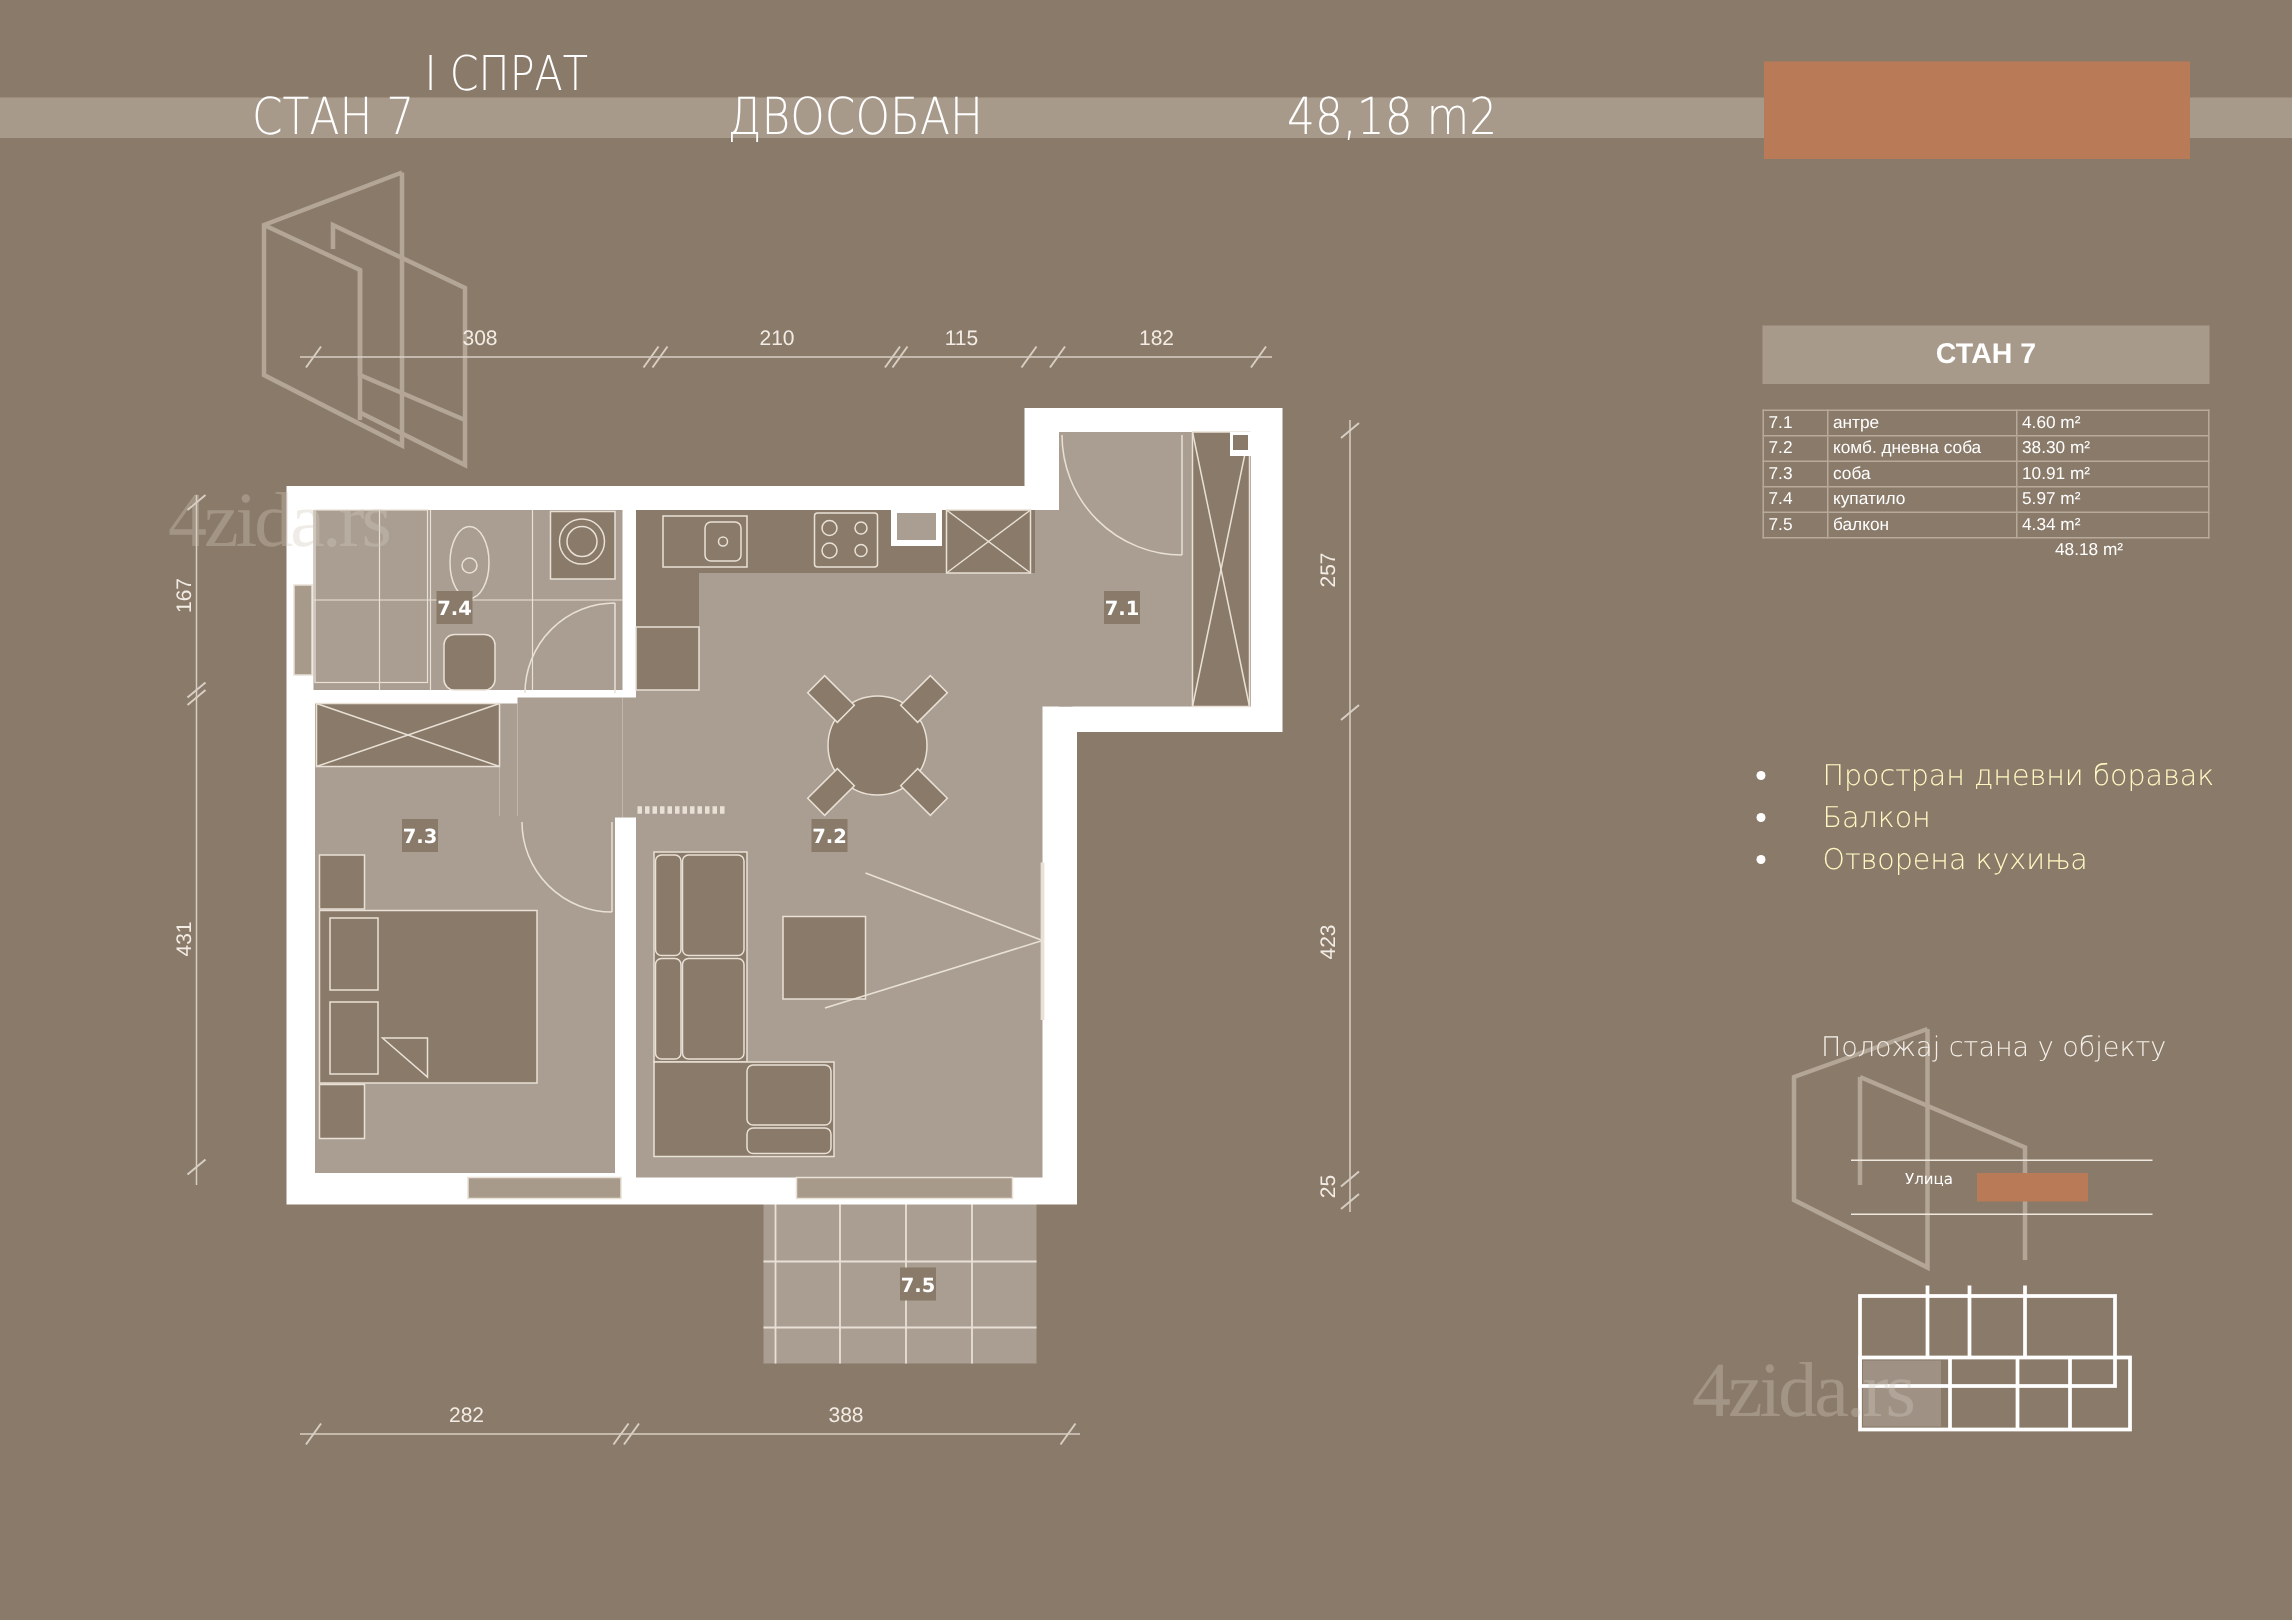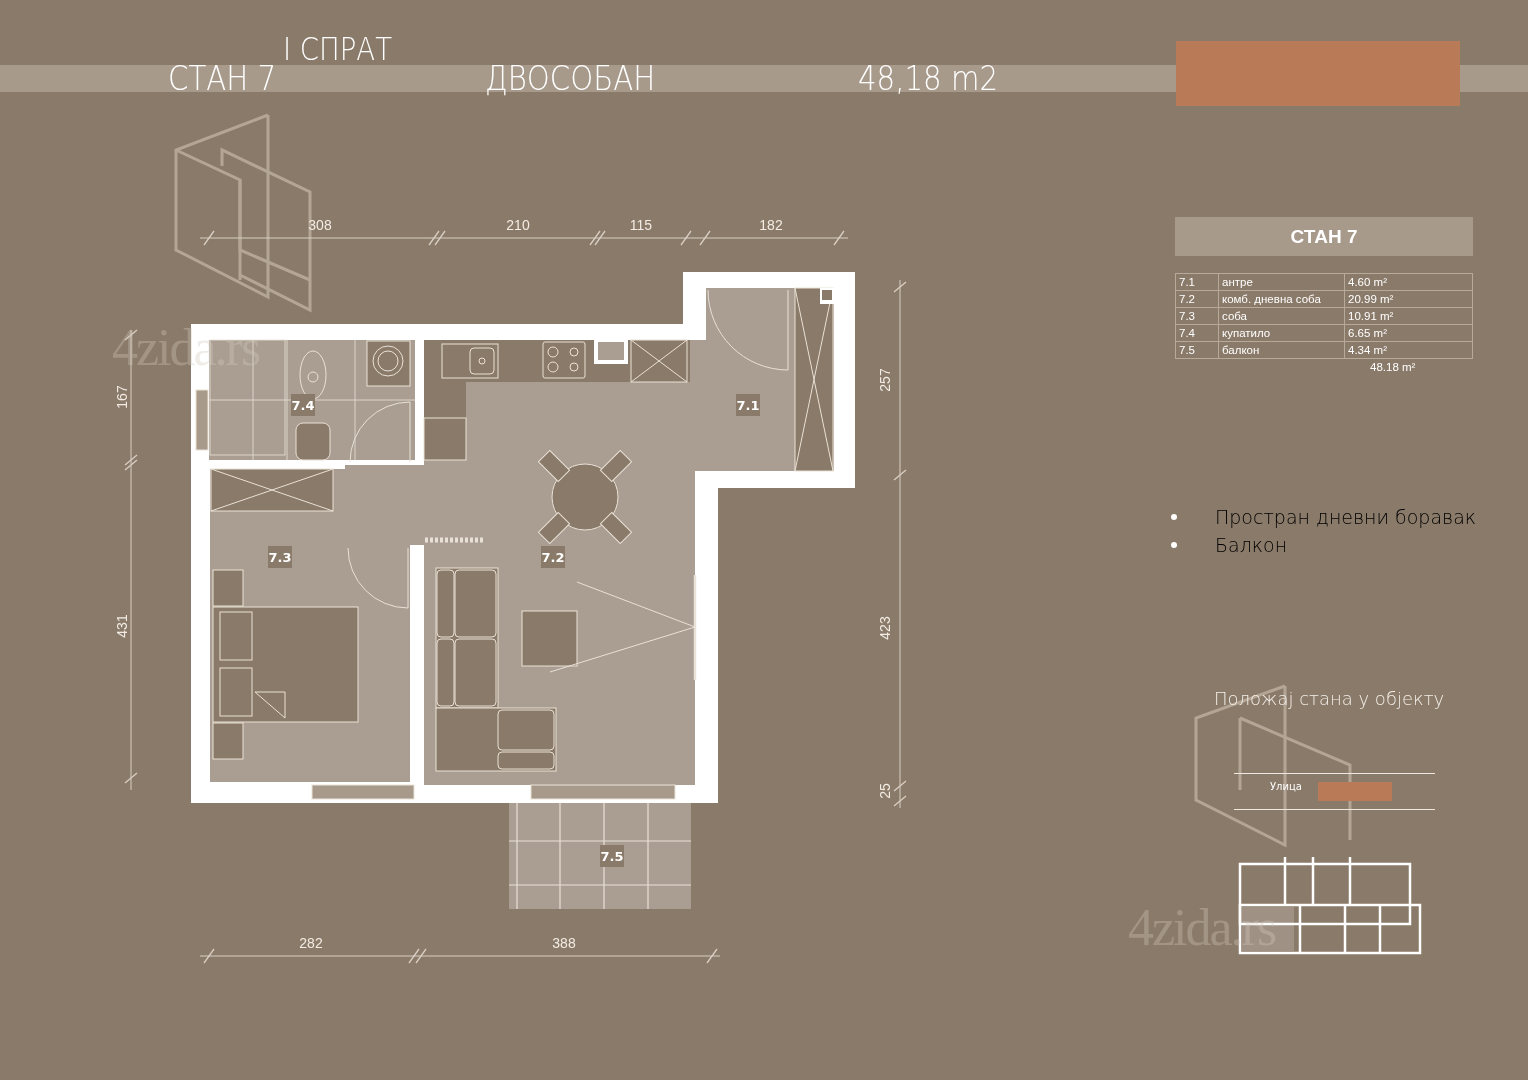--- a/index.html
+++ b/index.html
@@ -47,21 +47,21 @@
   table.rooms td.c-area { text-align: left; }
   .total {
     position: absolute; left: 1370px; top: 361px; width: 101px; text-align: left;
     font-family: "Liberation Sans", sans-serif; font-size: 11.5px; color: #fff;
   }
   .features {
     position: absolute; left: 1168px; top: 503px; list-style: none; margin: 0; padding: 0;
   }
   .features li {
     position: relative; height: 28px; line-height: 28px; font-size: 19px; font-weight: 300;
-    color: #000000; padding-left: 47px; white-space: nowrap;
+    color: #fef9c3; padding-left: 47px; white-space: nowrap;
   }
   .features li .bullet {
     position: absolute; left: 3px; top: 11px; width: 6px; height: 6px; border-radius: 50%; background: #fff;
   }
   .pos-title {
     position: absolute; left: 1214px; top: 688px; font-size: 18px; font-weight: 300; color: #f4efe8; white-space: nowrap;
   }
   .pos-line { position: absolute; left: 1234px; width: 201px; height: 1px; background: #efe8e0; }
   .street-label {
     position: absolute; left: 1270px; top: 781px; font-size: 10px; color: #fff;
@@ -302,44 +302,45 @@
   <table class="rooms">
     <tbody>
       <tr>
         <td class="c-no">7.1</td>
         <td class="c-name">антре</td>
         <td class="c-area">4.60 m²</td>
       </tr>
       <tr>
         <td class="c-no">7.2</td>
         <td class="c-name">комб. дневна соба</td>
-        <td class="c-area">20.99 m²</td>
+        <td class="c-area">38.30 m²</td>
       </tr>
       <tr>
         <td class="c-no">7.3</td>
         <td class="c-name">соба</td>
         <td class="c-area">10.91 m²</td>
       </tr>
       <tr>
         <td class="c-no">7.4</td>
         <td class="c-name">купатило</td>
-        <td class="c-area">6.65 m²</td>
+        <td class="c-area">5.97 m²</td>
       </tr>
       <tr>
         <td class="c-no">7.5</td>
         <td class="c-name">балкон</td>
         <td class="c-area">4.34 m²</td>
       </tr>
     </tbody>
   </table>
   <div class="total">48.18 m²</div>
 
   <ul class="features">
     <li><span class="bullet"></span><span>Простран дневни боравак</span></li>
     <li><span class="bullet"></span><span>Балкон</span></li>
+    <li><span class="bullet"></span><span>Отворена кухиња</span></li>
   </ul>
 
   <div class="pos-title">Положај стана у објекту</div>
   <div class="pos-line" style="top:773px;"></div>
   <div class="street-label">Улица</div>
   <div class="street-bar"></div>
   <div class="pos-line" style="top:809px;"></div>
 </div>
 
 </body></html>

